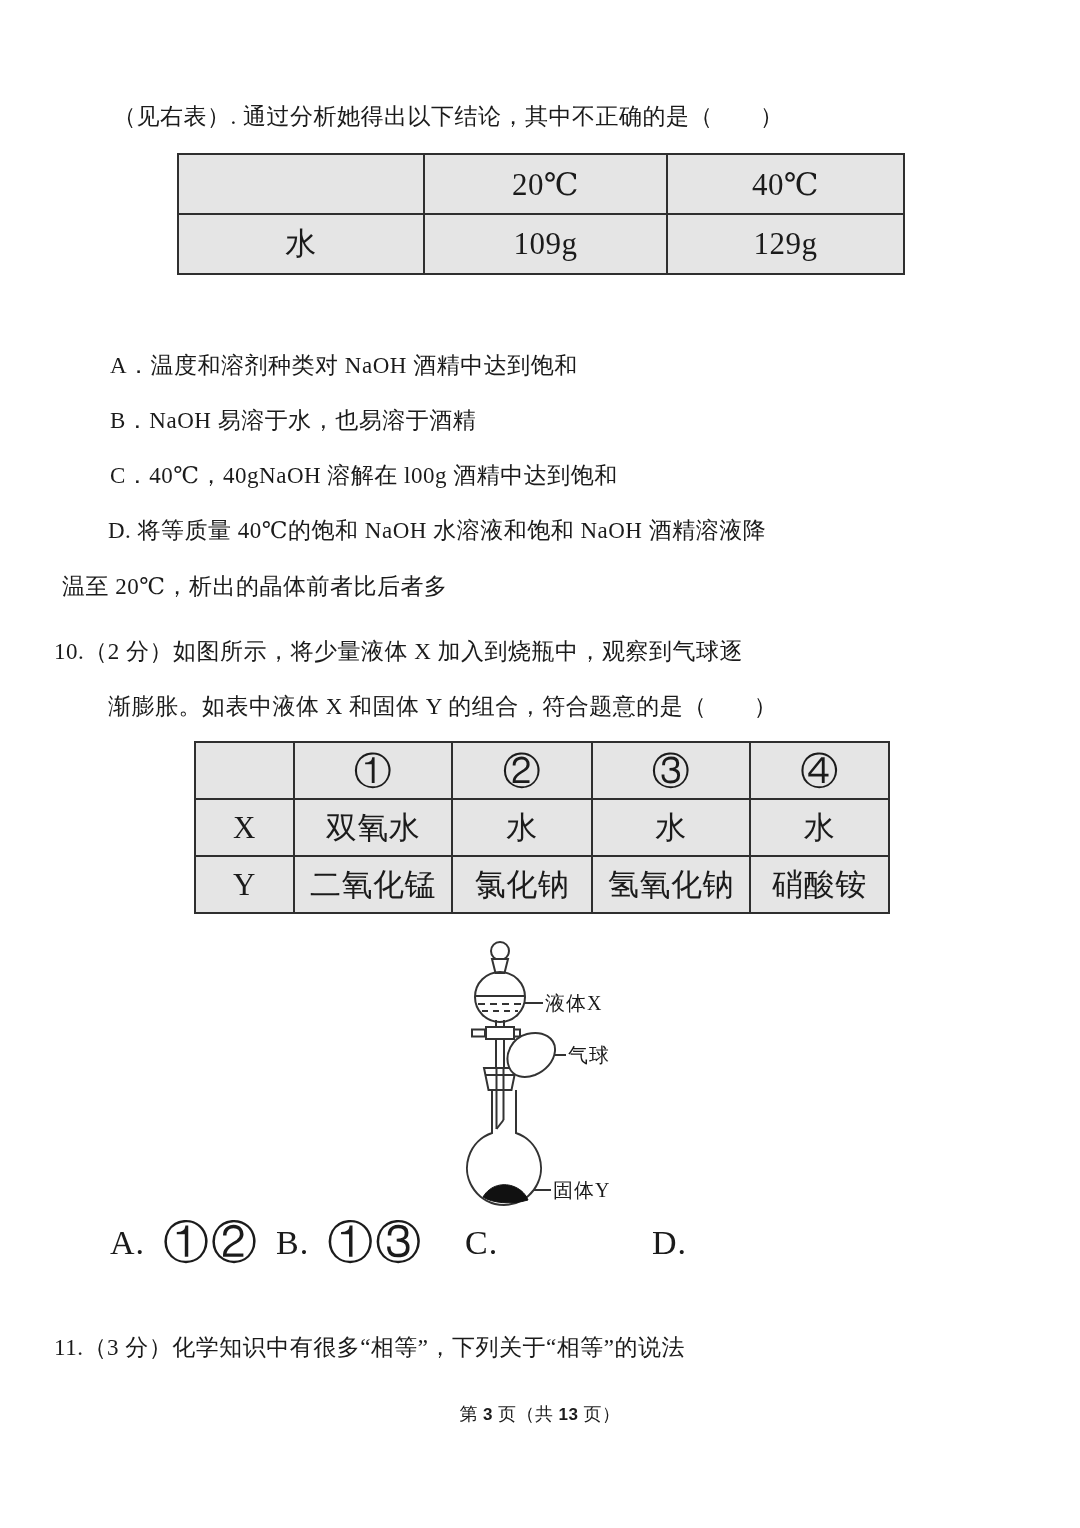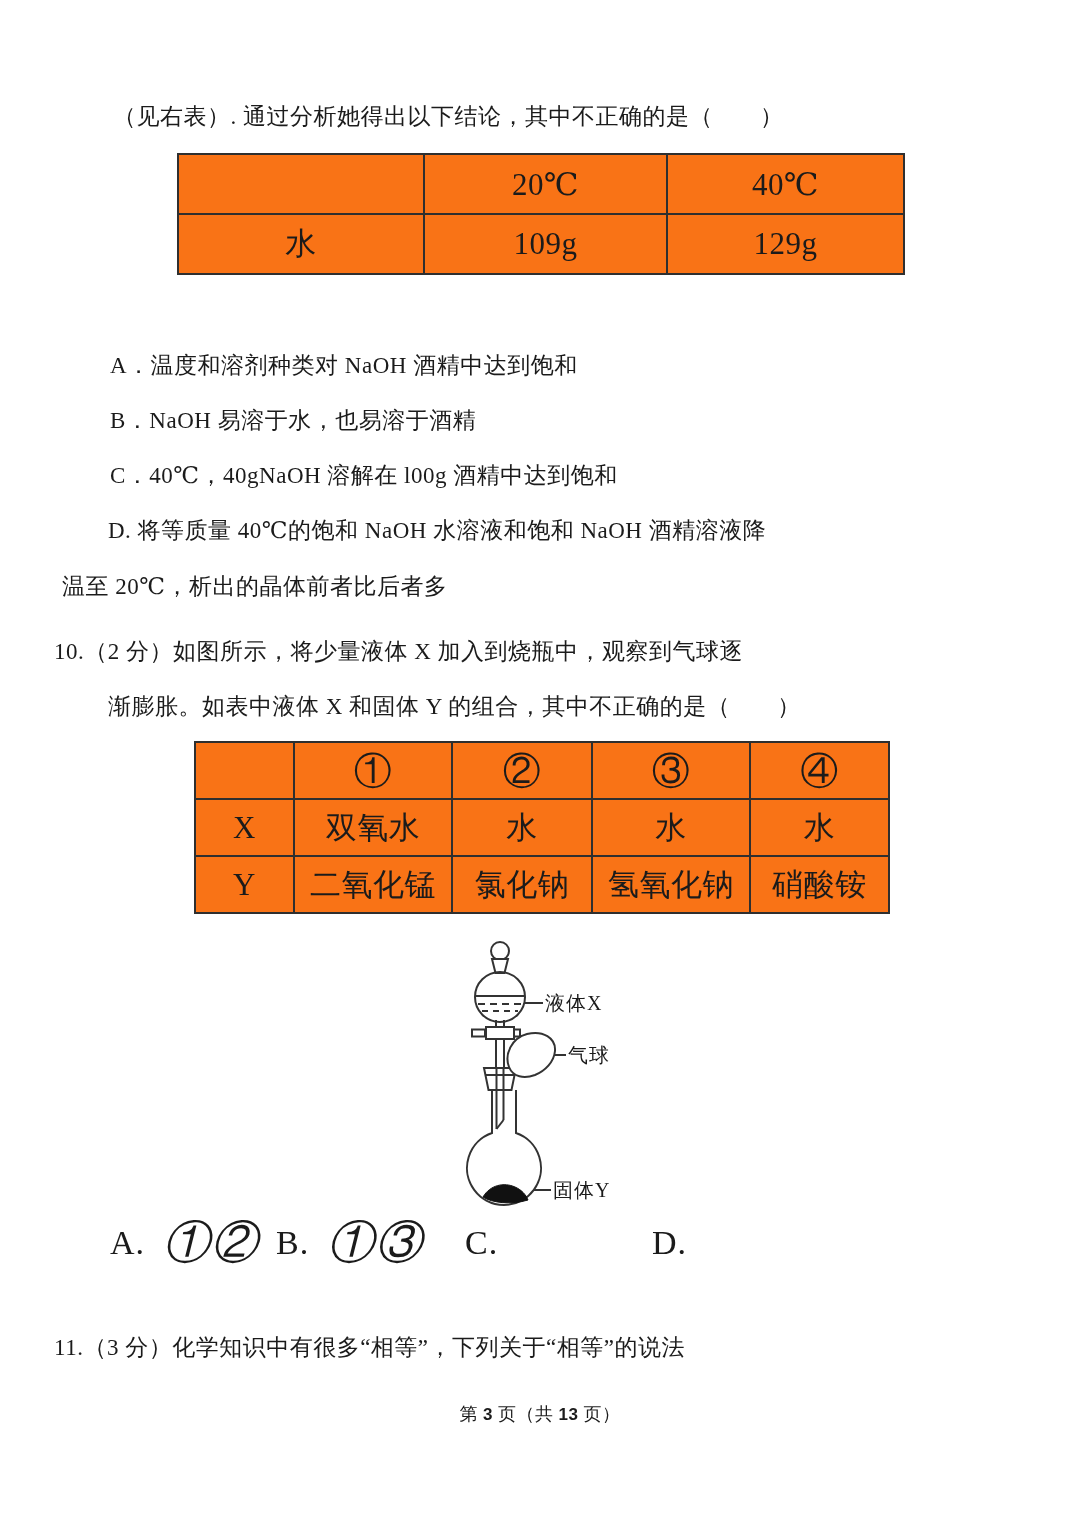--- a/index.html
+++ b/index.html
@@ -1,30 +1,30 @@
 <!DOCTYPE html>
 <html lang="zh"><head>
 <meta charset="utf-8">
 <style>
   html,body{margin:0;padding:0;}
   body{
     width:1080px;height:1528px;position:relative;background:#ffffff;
     font-family:"Liberation Serif","DejaVu Serif",serif;color:#1b1b1b;overflow:hidden;
   }
   .line{position:absolute;white-space:pre;font-size:23px;letter-spacing:.5px;line-height:1.25;}
-  table{border-collapse:collapse;position:absolute;table-layout:fixed;background:#f97316;}
+  table{border-collapse:collapse;position:absolute;table-layout:fixed;background:#e5e5e5;}
   td{border:2px solid #2f2f2f;text-align:center;vertical-align:middle;font-size:31px;padding:0;letter-spacing:.5px;}
   #table1{left:177px;top:153px;width:726px;}
   #table1 td{height:58px;}
   #table2{left:194px;top:741px;width:694px;}
   #table2 td{height:55px;}
   .circ{font-size:38px;line-height:1;}
   .ans-group{position:absolute;top:1216px;display:flex;align-items:center;height:54px;}
   .ans-label{font-size:34px;letter-spacing:1px;}
-  .ans-value{font-size:46px;line-height:1;letter-spacing:2px;margin-left:18px;font-style:italic;}
+  .ans-value{font-size:46px;line-height:1;letter-spacing:2px;margin-left:18px;}
   .footer{position:absolute;top:1392px;left:0;width:100%;text-align:center;font-size:18px;letter-spacing:.5px;margin-top:10px;}
   .footer b{font-family:"Liberation Sans","DejaVu Sans",sans-serif;font-size:17px;}
   #diagram{position:absolute;left:430px;top:926px;}
   #diagram .stroke{fill:none;stroke:#333;stroke-width:2;}
   #diagram .fillw{fill:#fff;stroke:#333;stroke-width:2;}
   #diagram text{font-size:20px;fill:#1b1b1b;letter-spacing:1px;font-family:"Liberation Serif","DejaVu Serif",serif;}
 </style>
 </head>
 <body>
 
@@ -50,21 +50,21 @@
 </tbody>
   </table>
 
 <div class="line" style="left:110px;top:352px">A．温度和溶剂种类对 NaOH 酒精中达到饱和</div>
 <div class="line" style="left:110px;top:407px">B．NaOH 易溶于水，也易溶于酒精</div>
 <div class="line" style="left:110px;top:462px">C．40℃，40gNaOH 溶解在 l00g 酒精中达到饱和</div>
 <div class="line" style="left:108px;top:517px">D. 将等质量 40℃的饱和 NaOH 水溶液和饱和 NaOH 酒精溶液降</div>
 <div class="line" style="left:62px;top:573px">温至 20℃，析出的晶体前者比后者多</div>
 
 <div class="line" style="left:54px;top:638px">10.（2 分）如图所示，将少量液体 X 加入到烧瓶中，观察到气球逐</div>
-<div class="line" style="left:108px;top:693px">渐膨胀。如表中液体 X 和固体 Y 的组合，其中不正确的是（　　）</div>
+<div class="line" style="left:108px;top:693px">渐膨胀。如表中液体 X 和固体 Y 的组合，符合题意的是（　　）</div>
 
 <table id="table2">
   <colgroup>
       <col style="width:99px">
       <col style="width:158px">
       <col style="width:140px">
       <col style="width:158px">
       <col style="width:139px">
     </colgroup>
   <tbody>

